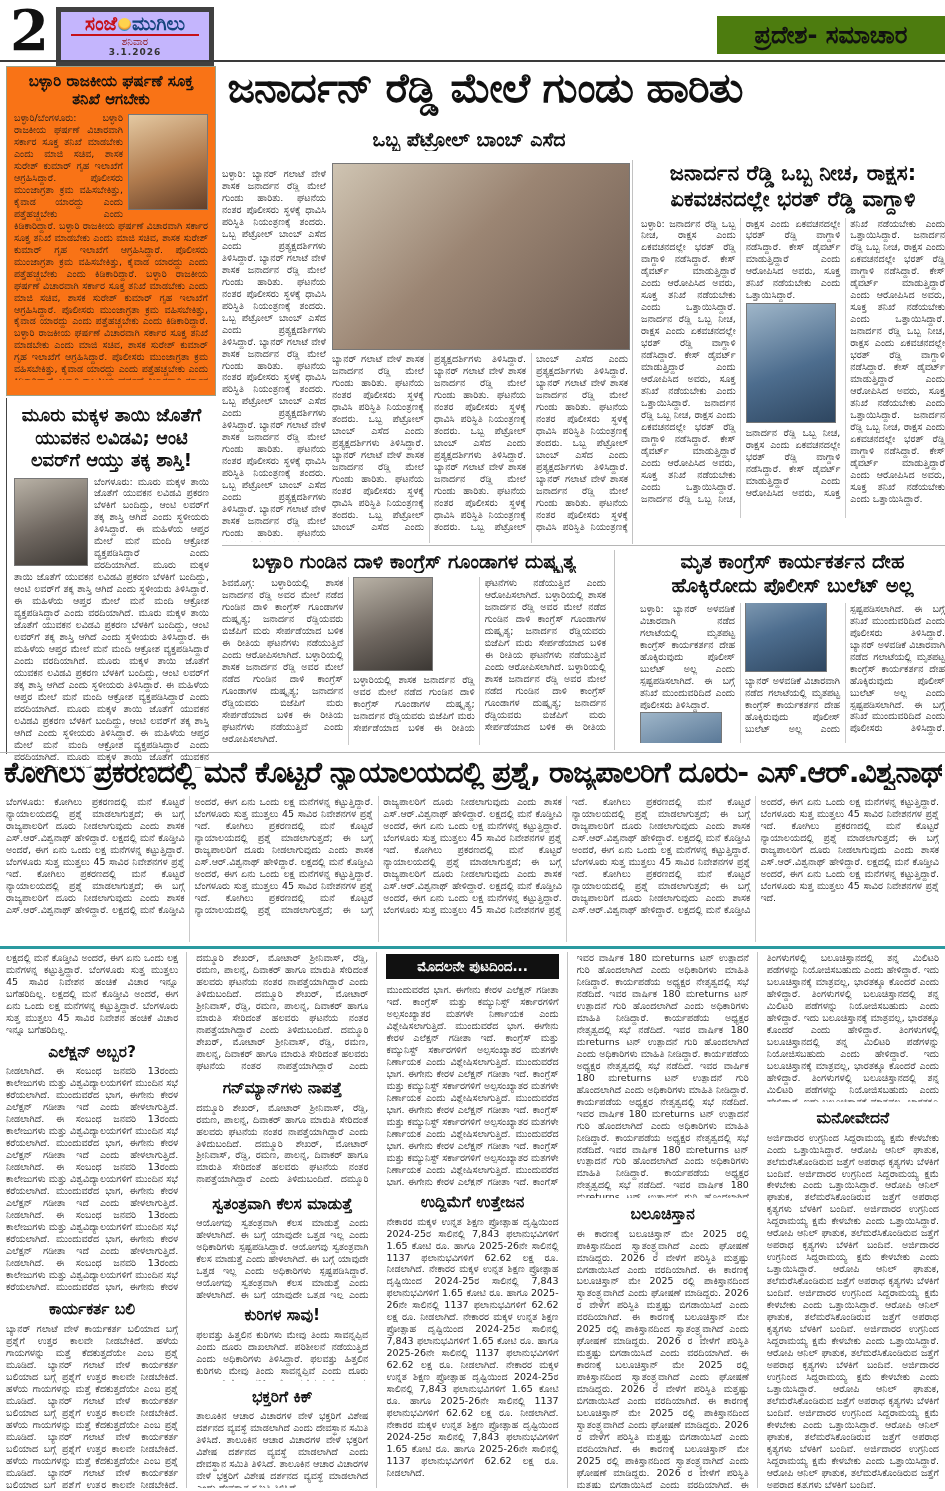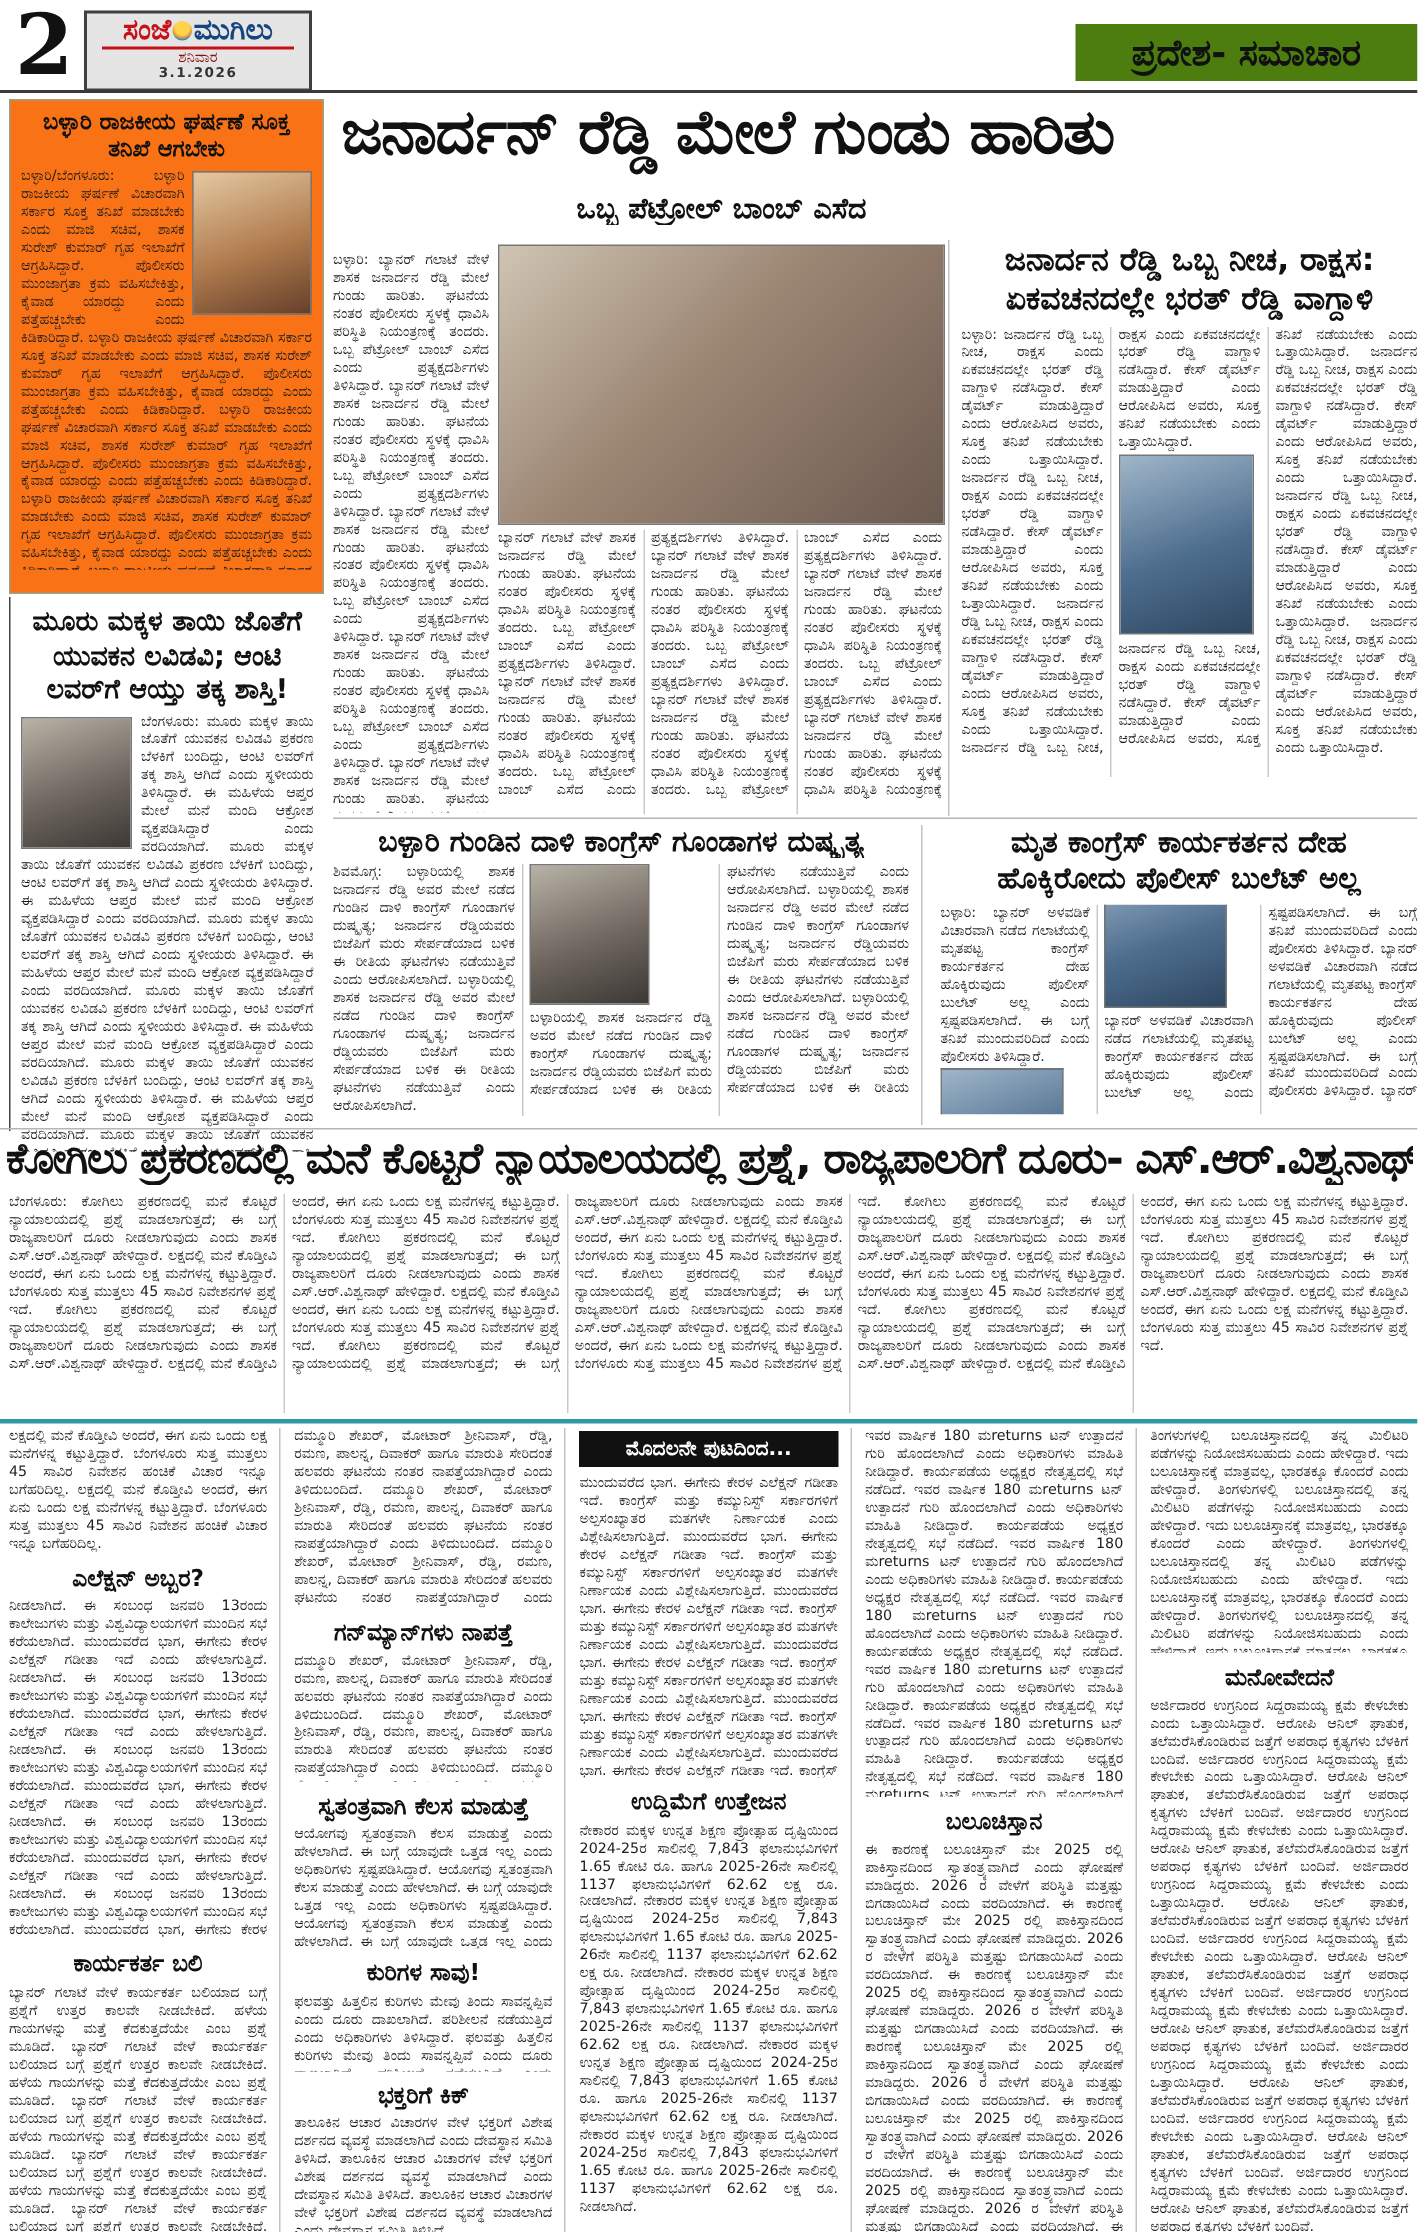--- a/index.html
+++ b/index.html
@@ -1,20 +1,20 @@
 <!DOCTYPE html>
 <html lang="kn"><head>
 <meta charset="utf-8">
 <style>
   html,body{margin:0;padding:0;}
   body{width:945px;height:1491px;background:#fff;font-family:"DejaVu Sans",sans-serif;color:#111;position:relative;overflow:hidden;}
   .abs{position:absolute;}
   
   .page-num{left:10px;top:0px;font-family:"DejaVu Serif",serif;font-size:56px;font-weight:bold;line-height:60px;color:#111;}
-  .masthead-box{left:56px;top:7px;width:148px;height:50px;background:#e5e5e5;border:2px solid #404040;text-align:center;}
+  .masthead-box{left:56px;top:7px;width:148px;height:50px;background:#c4b5fd;border:5px solid #404040;text-align:center;}
   .masthead-title{font-size:19px;font-weight:bold;line-height:22px;white-space:nowrap;}
   .t-red{color:#c61118;}
   .t-blue{color:#16447e;}
   .sun-icon{display:inline-block;width:13px;height:13px;border-radius:50%;background:radial-gradient(circle at 50% 35%,#ffd34d 0 45%,#f29a2e 60%,#2f8fc4 75%);vertical-align:middle;margin:0 1px;}
   .masthead-rule{height:2px;background:#c61118;margin:0 10px;}
   .masthead-day{font-size:10px;font-weight:normal;color:#8a1010;line-height:11px;}
   .masthead-date{font-size:9px;font-weight:bold;color:#333;line-height:10px;letter-spacing:1px;}
   .section-box{right:0;top:16px;width:228px;height:38px;background:#4d7c0f;display:flex;align-items:center;justify-content:center;}
   .section-label{font-size:24px;font-weight:bold;color:#111;white-space:nowrap;}
   .header-rule{left:0;top:60px;width:945px;height:2px;background:#3a3a3a;}
@@ -29,36 +29,36 @@
   .hrule{background:#b5b5b5;height:1px;}
   
   .leftbox{left:6px;top:66px;width:210px;height:330px;background:#f97316;border:1px solid #9aa189;box-sizing:border-box;padding:5px 7px;}
   .leftbox h3{margin:0 0 4px 0;font-size:15px;line-height:1.2;text-align:center;}
   .small-photo{float:right;width:78px;height:94px;margin:2px 0 3px 5px;}
   .left2{left:6px;top:398px;width:210px;height:356px;box-sizing:border-box;padding:4px 7px;border-left:1px solid #444;}
   .left2 h3{margin:2px 0 4px 0;font-size:18px;line-height:1.25;text-align:center;}
   .left2 .small-photo2{float:left;width:72px;height:86px;margin:2px 6px 2px 0;}
   
   .lead-headline{left:205px;top:64px;width:560px;height:58px;font-size:41px;font-weight:bold;text-align:center;white-space:nowrap;overflow:hidden;letter-spacing:-1px;}
-  .lead-subhead{left:296px;top:128px;width:370px;font-size:19px;font-weight:bold;text-align:center;white-space:nowrap;overflow:hidden;}
+  .lead-subhead{left:284px;top:128px;width:370px;font-size:19px;font-weight:bold;text-align:center;white-space:nowrap;overflow:hidden;}
   .lead-col1{left:222px;top:168px;width:104px;height:374px;}
   .lead-photo{left:332px;top:163px;width:296px;height:185px;}
   .lead-under{left:332px;top:353px;width:296px;height:190px;columns:3;}
   
   .side{left:632px;top:160px;width:313px;height:384px;border-left:1px solid #c2c2c2;box-sizing:border-box;padding-left:8px;}
   .side h2{margin:0 0 5px 0;font-size:21px;line-height:1.25;text-align:center;}
   .side .bodytxt{columns:3;height:300px;}
   .side-photo{width:88px;height:118px;margin:2px 0 4px 0;}
   
   .mid-rule-top{left:222px;top:545px;width:723px;}
   .midleft{left:222px;top:550px;width:384px;height:200px;}
   .midleft h2{margin:0 0 4px 0;font-size:19px;text-align:center;white-space:nowrap;overflow:hidden;}
   .midleft .bodytxt{columns:3;height:168px;}
   .mid-photo{width:78px;height:92px;margin:2px 0 3px 0;}
-  .midright{left:614px;top:550px;width:331px;height:200px;border-left:1px solid #c2c2c2;box-sizing:border-box;padding-left:12px;}
+  .midright{left:614px;top:550px;width:331px;height:200px;border-left:1px solid #c2c2c2;box-sizing:border-box;padding-left:25px;}
   .midright h2{margin:0 0 4px 0;font-size:19.5px;line-height:1.25;text-align:center;}
   .midright .bodytxt{columns:3;height:140px;}
   .mid-photo2{width:80px;height:98px;margin:2px 0 3px 0;}
   .mid-rule-bot{left:0px;top:752px;width:945px;}
   
   .banner-h{left:4px;top:756px;width:938px;font-size:28.5px;font-weight:bold;white-space:nowrap;overflow:hidden;letter-spacing:-1px;}
   .banner-body{left:6px;top:796px;width:933px;height:146px;columns:5;}
   .teal-rule{left:0;top:946px;width:945px;height:3px;background:#2a9aa0;}
   
   .bottom{left:6px;top:952px;width:933px;height:536px;display:flex;gap:9px;}

